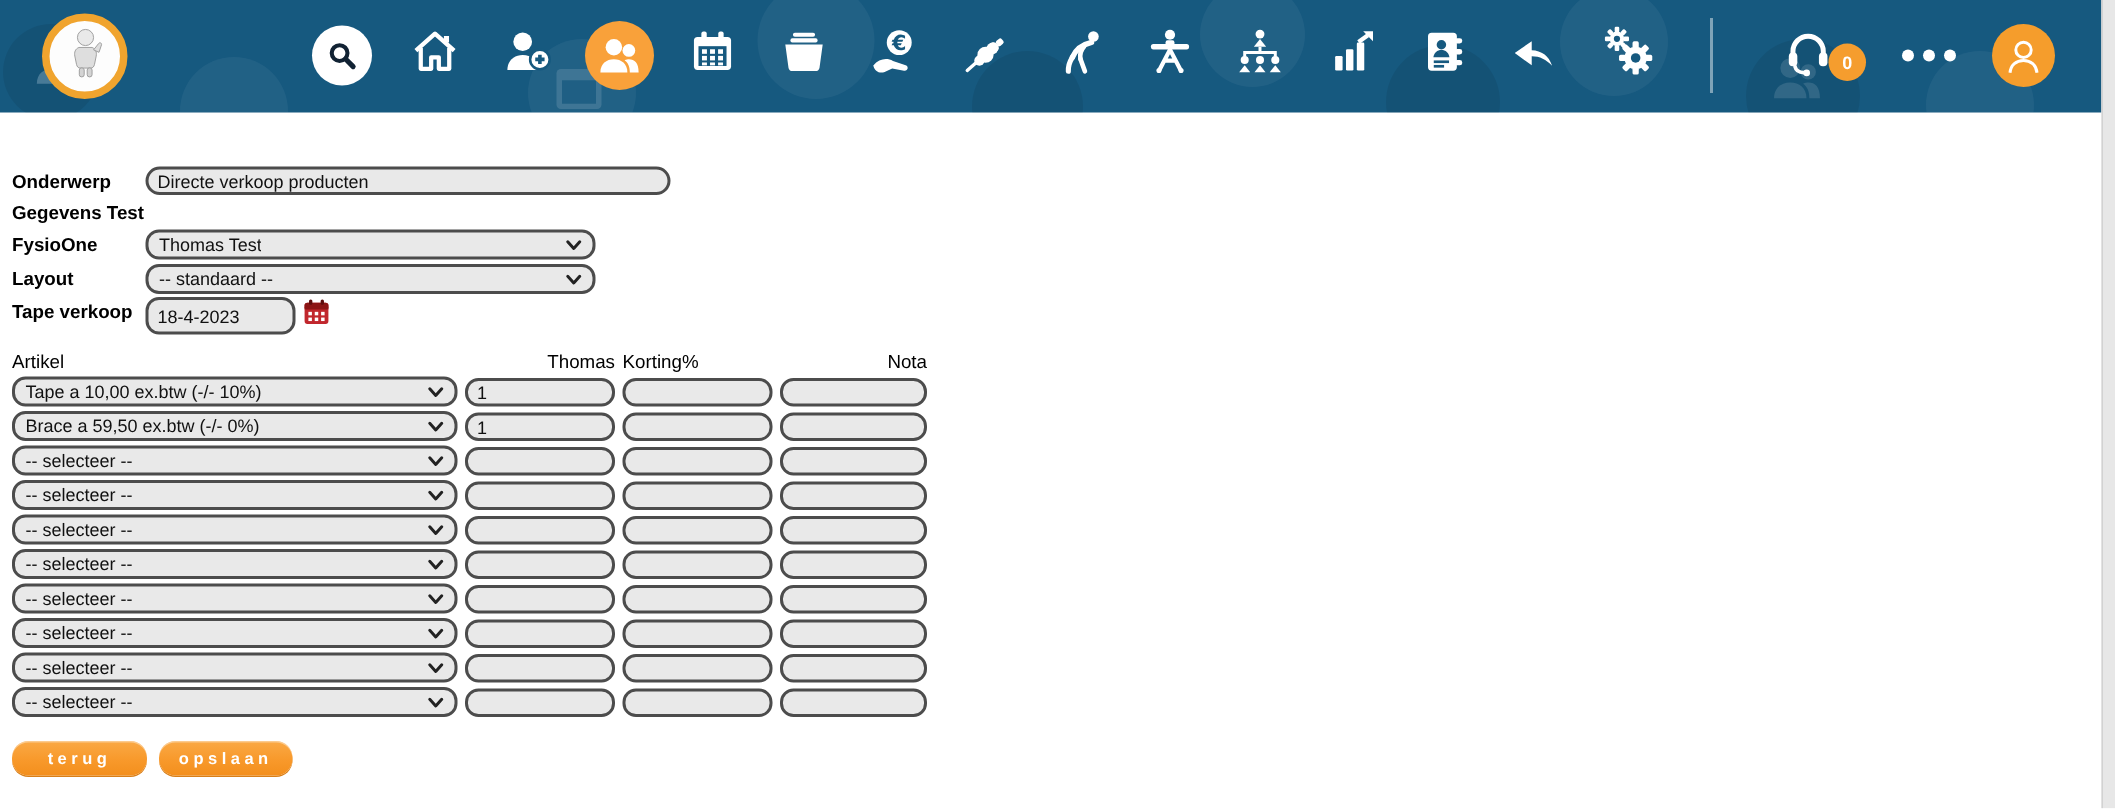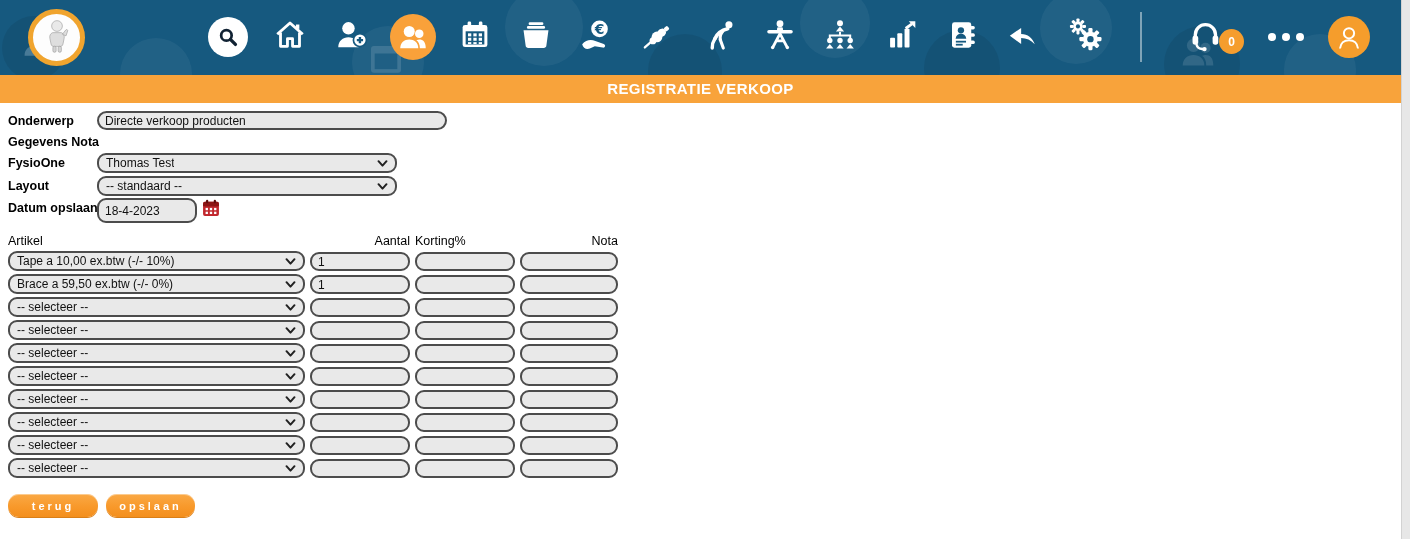--- a/index.html
+++ b/index.html
@@ -366,46 +366,45 @@
     <div class="nico" style="left:1349px">
       <span class="avatar-circle">
         <svg width="30" height="30" viewBox="0 0 24 24" fill="none" stroke="#fff" stroke-width="1.6">
             <circle cx="12" cy="9" r="4.1"></circle>
             <path d="M4.8 21.2c.4-4.3 3.4-6.6 7.2-6.6s6.8 2.3 7.2 6.6"></path>
           </svg>
       </span>
     </div>
   </header>
 
-  <div class="banner">REGISTRATIE VERKOOP</div>
 
   <main class="content">
 
     <div class="flabel" style="left:8px;top:11px">Onderwerp</div>
     <input class="ctl" style="left: 97px; top: 8px; width: 350px; height: 19px; border-radius: 10px;" value="Directe verkoop producten">
 
-    <div class="flabel fbold" style="left:8px;top:32px">Gegevens Nota</div>
+    <div class="flabel fbold" style="left:8px;top:32px">Gegevens Test</div>
 
     <div class="flabel" style="left:8px;top:53px">FysioOne</div>
     <div class="ctl selectbox" style="left:97px;top:50px;width:300px;height:20px">
       <span>Thomas Test</span>
       <svg class="chev" width="11" height="11" viewBox="0 0 11 11">
           <polyline points="1.5,3.2 5.5,7.6 9.5,3.2" fill="none" stroke="#222" stroke-width="2" stroke-linecap="round" stroke-linejoin="round"></polyline>
         </svg>
     </div>
 
     <div class="flabel" style="left:8px;top:76px">Layout</div>
     <div class="ctl selectbox" style="left:97px;top:73px;width:300px;height:20px">
       <span>-- standaard --</span>
       <svg class="chev" width="11" height="11" viewBox="0 0 11 11">
           <polyline points="1.5,3.2 5.5,7.6 9.5,3.2" fill="none" stroke="#222" stroke-width="2" stroke-linecap="round" stroke-linejoin="round"></polyline>
         </svg>
     </div>
 
-    <div class="flabel" style="left:8px;top:98px">Datum opslaan</div>
+    <div class="flabel" style="left:8px;top:98px">Tape verkoop</div>
     <input class="ctl" style="left: 97px; top: 95px; width: 100px; height: 25px;" value="18-4-2023">
     <button class="calbtn">
       <span>
         <svg width="18" height="18" viewBox="0 0 17 17">
             <rect x="1" y="2.6" width="15" height="13.4" rx="1.8" fill="#c1272d"></rect>
             <rect x="1" y="2.6" width="15" height="4.2" rx="1.8" fill="#8c1515"></rect>
             <rect x="1" y="5.2" width="15" height="1.6" fill="#8c1515"></rect>
             <rect x="3.8" y="0.6" width="2.1" height="3.4" rx="1" fill="#5e0d0d"></rect>
             <rect x="11.1" y="0.6" width="2.1" height="3.4" rx="1" fill="#5e0d0d"></rect>
             <g fill="#fff">
@@ -414,21 +413,21 @@
               <rect x="11.4" y="8.4" width="2.2" height="2.2"></rect>
               <rect x="3.4" y="12" width="2.2" height="2.2"></rect>
               <rect x="7.4" y="12" width="2.2" height="2.2"></rect>
               <rect x="11.4" y="12" width="2.2" height="2.2"></rect>
             </g>
           </svg>
       </span>
     </button>
 
     <div class="hdr" style="left:8px;top:131px;width:200px">Artikel</div>
-    <div class="hdr" style="left:310px;top:131px;width:100px;text-align:right">Aantal</div>
+    <div class="hdr" style="left:310px;top:131px;width:100px;text-align:right">Thomas</div>
     <div class="hdr" style="left:415px;top:131px;width:100px;">Korting%</div>
     <div class="hdr" style="left:520px;top:131px;width:98px;text-align:right">Nota</div>
 
     <div class="arow" style="top:148px">
       <div class="ctl selectbox sel-art">
           <span>Tape a 10,00 ex.btw (-/- 10%)</span>
           <svg class="chev" width="11" height="11" viewBox="0 0 11 11">
             <polyline points="1.5,3.2 5.5,7.6 9.5,3.2" fill="none" stroke="#222" stroke-width="2" stroke-linecap="round" stroke-linejoin="round"></polyline>
           </svg>
         </div>

